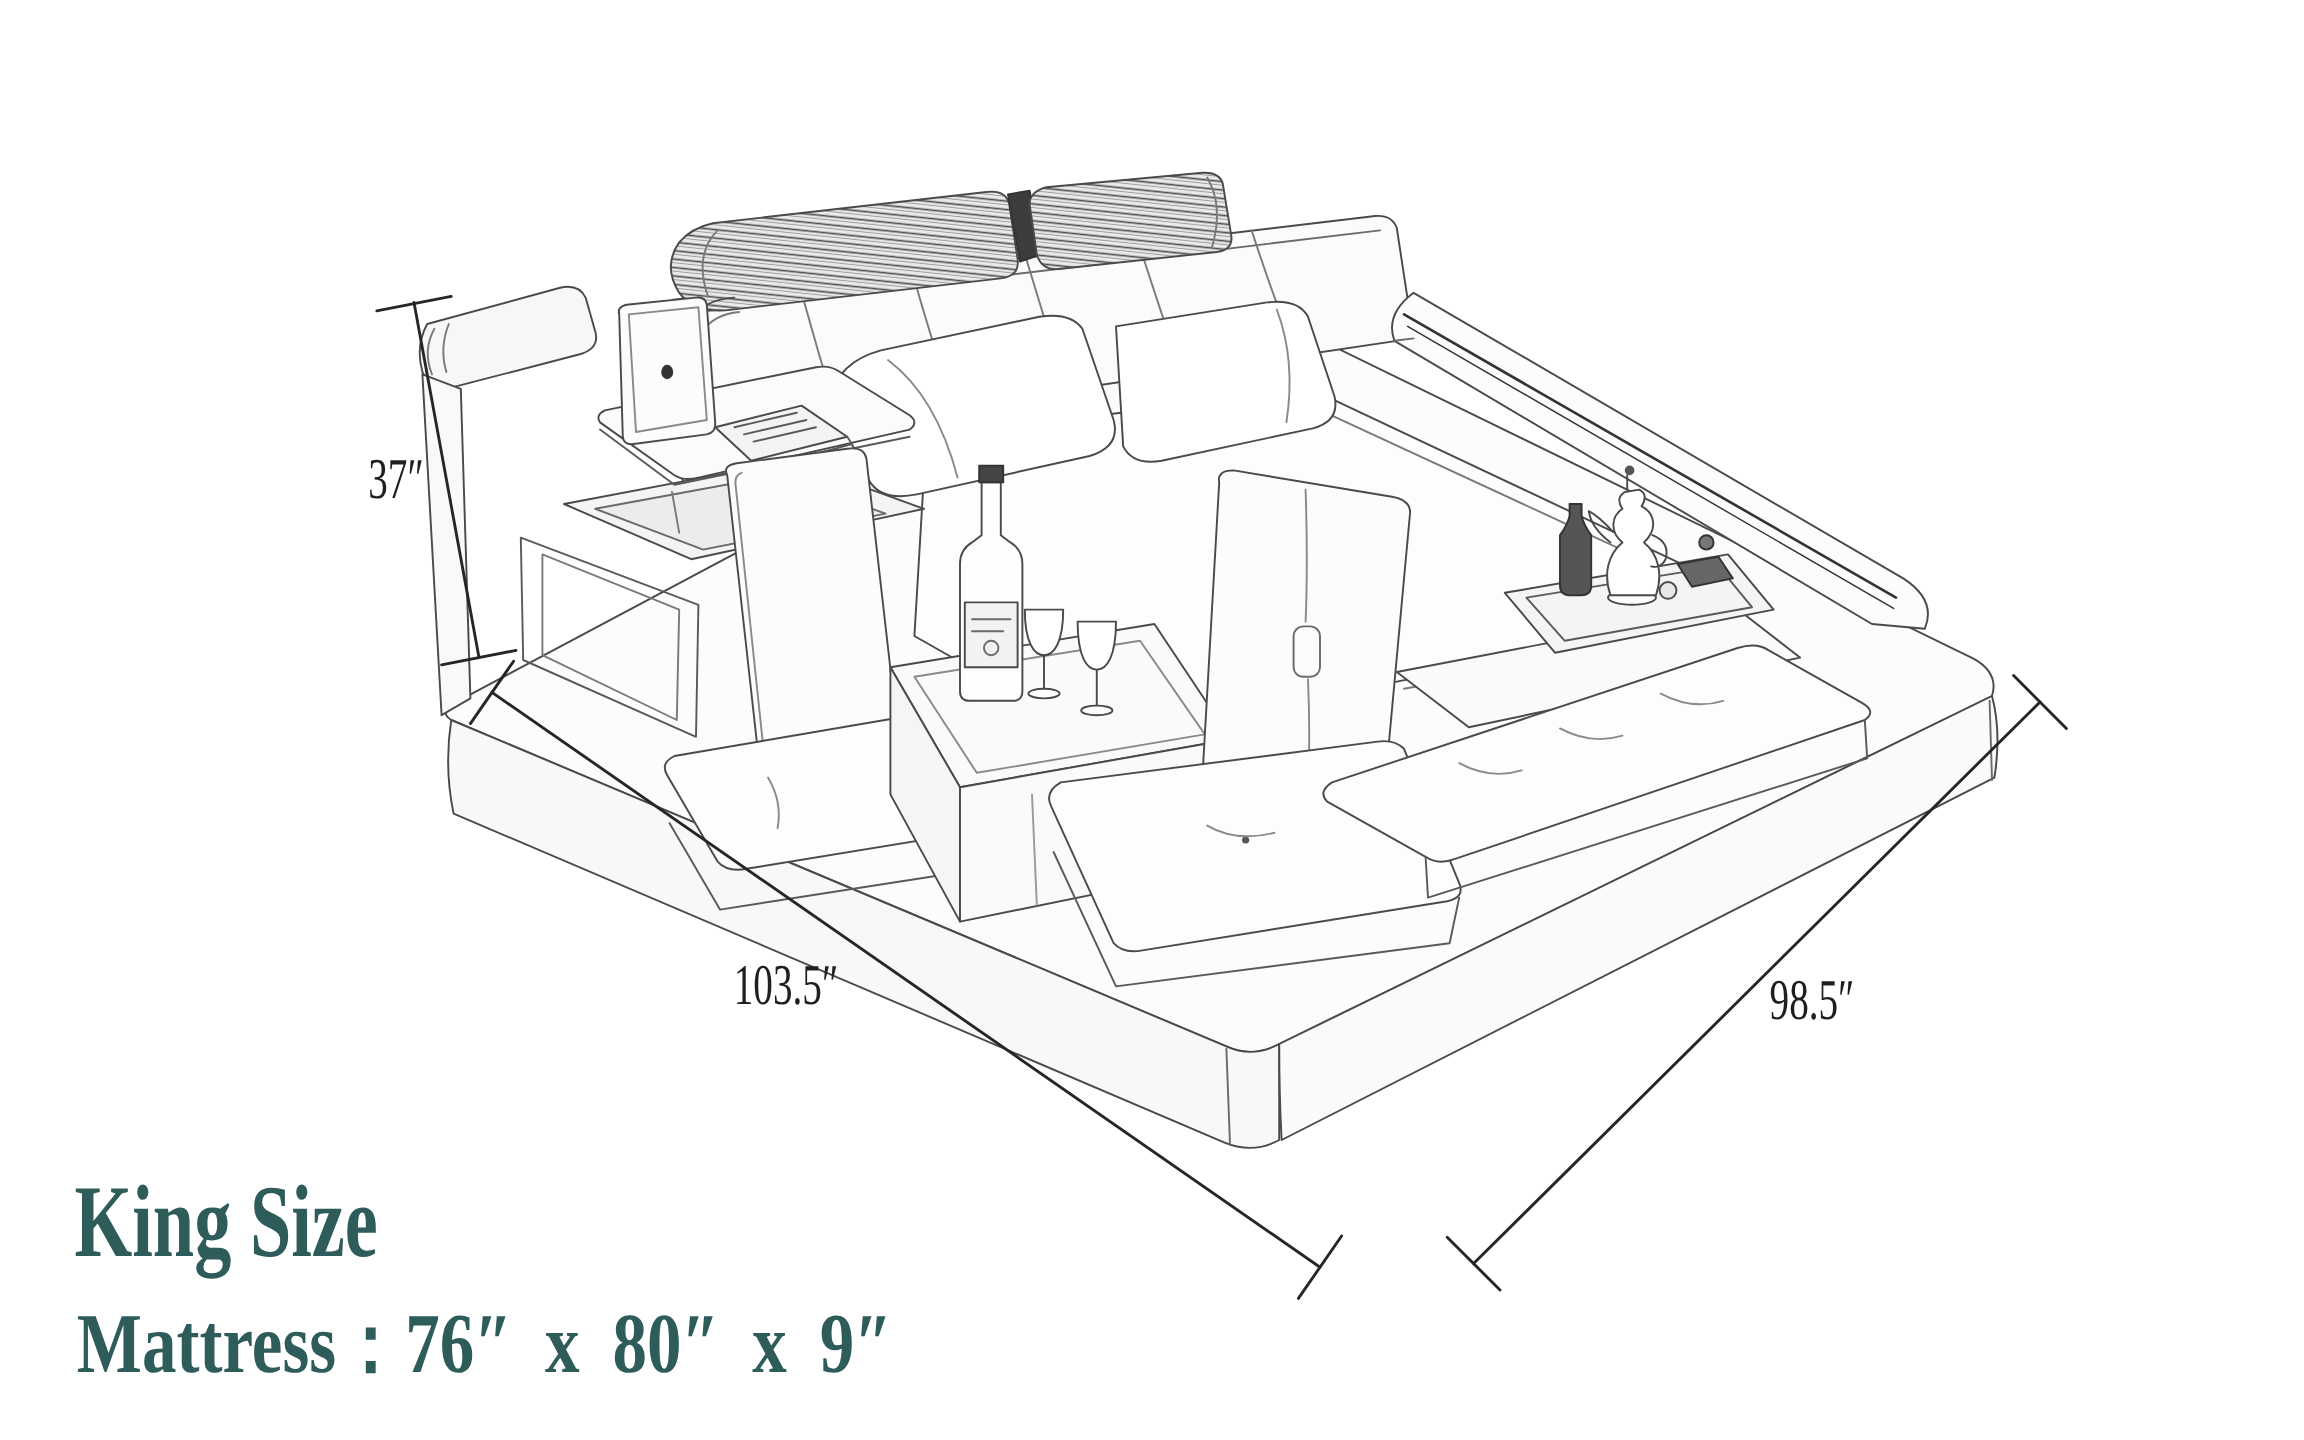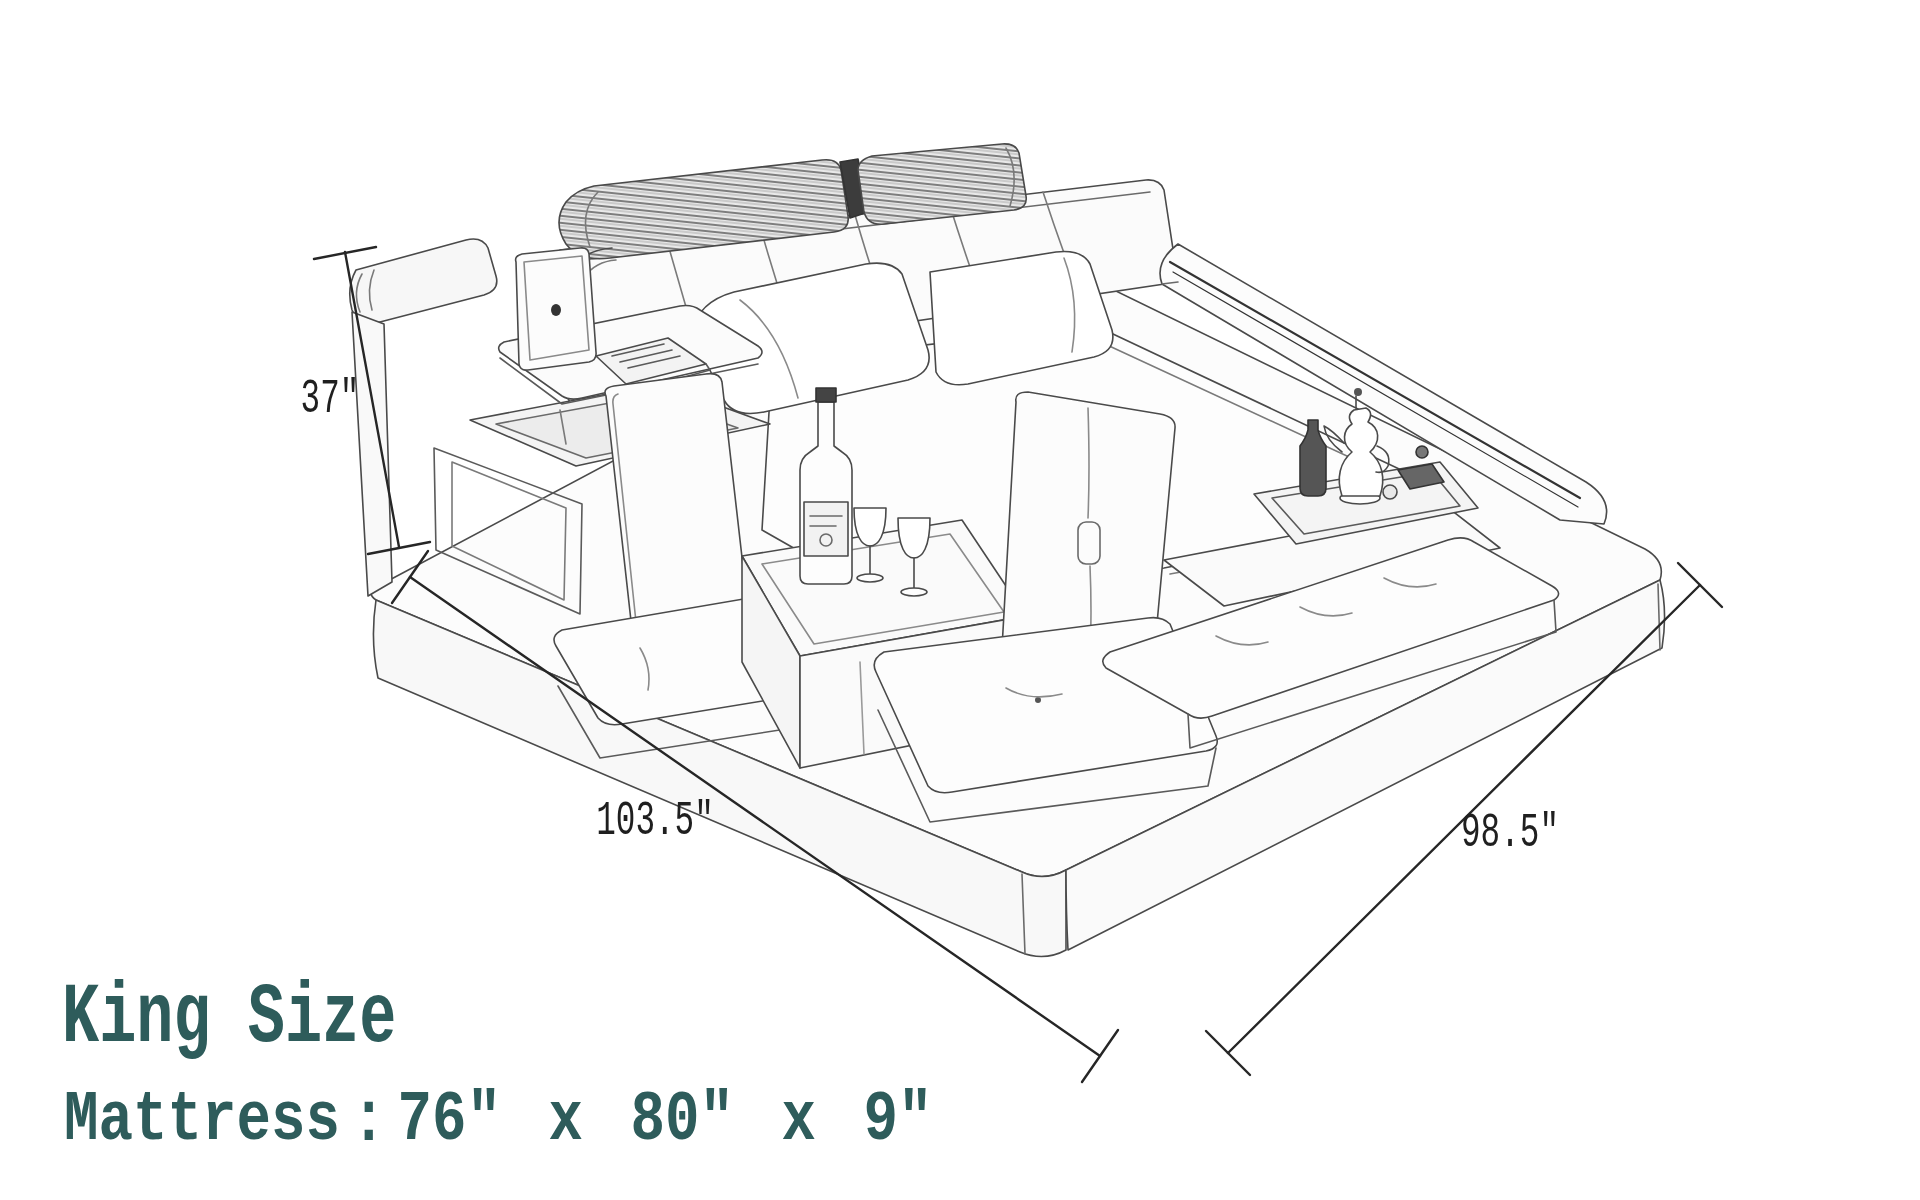--- a/index.html
+++ b/index.html
@@ -1,21 +1,21 @@
 <!DOCTYPE html>
 <html><head>
 <meta charset="utf-8">
 <style>
   html,body{margin:0;padding:0;background:#ffffff;}
   .stage{
     position:relative;
     width:1920px;height:1200px;
     background:#ffffff;
     overflow:hidden;
-    font-family:Liberation Mono, monospace;
+    font-family:Liberation Serif, serif;
     border-radius:12px;
   }
   .stage svg{position:absolute;left:0;top:0;}
   .dim-label{
     position:absolute;
     color:#1f1f1f;
     font-size:48px;
     font-weight:500;
     text-align:center;
     transform:scaleX(.68);

